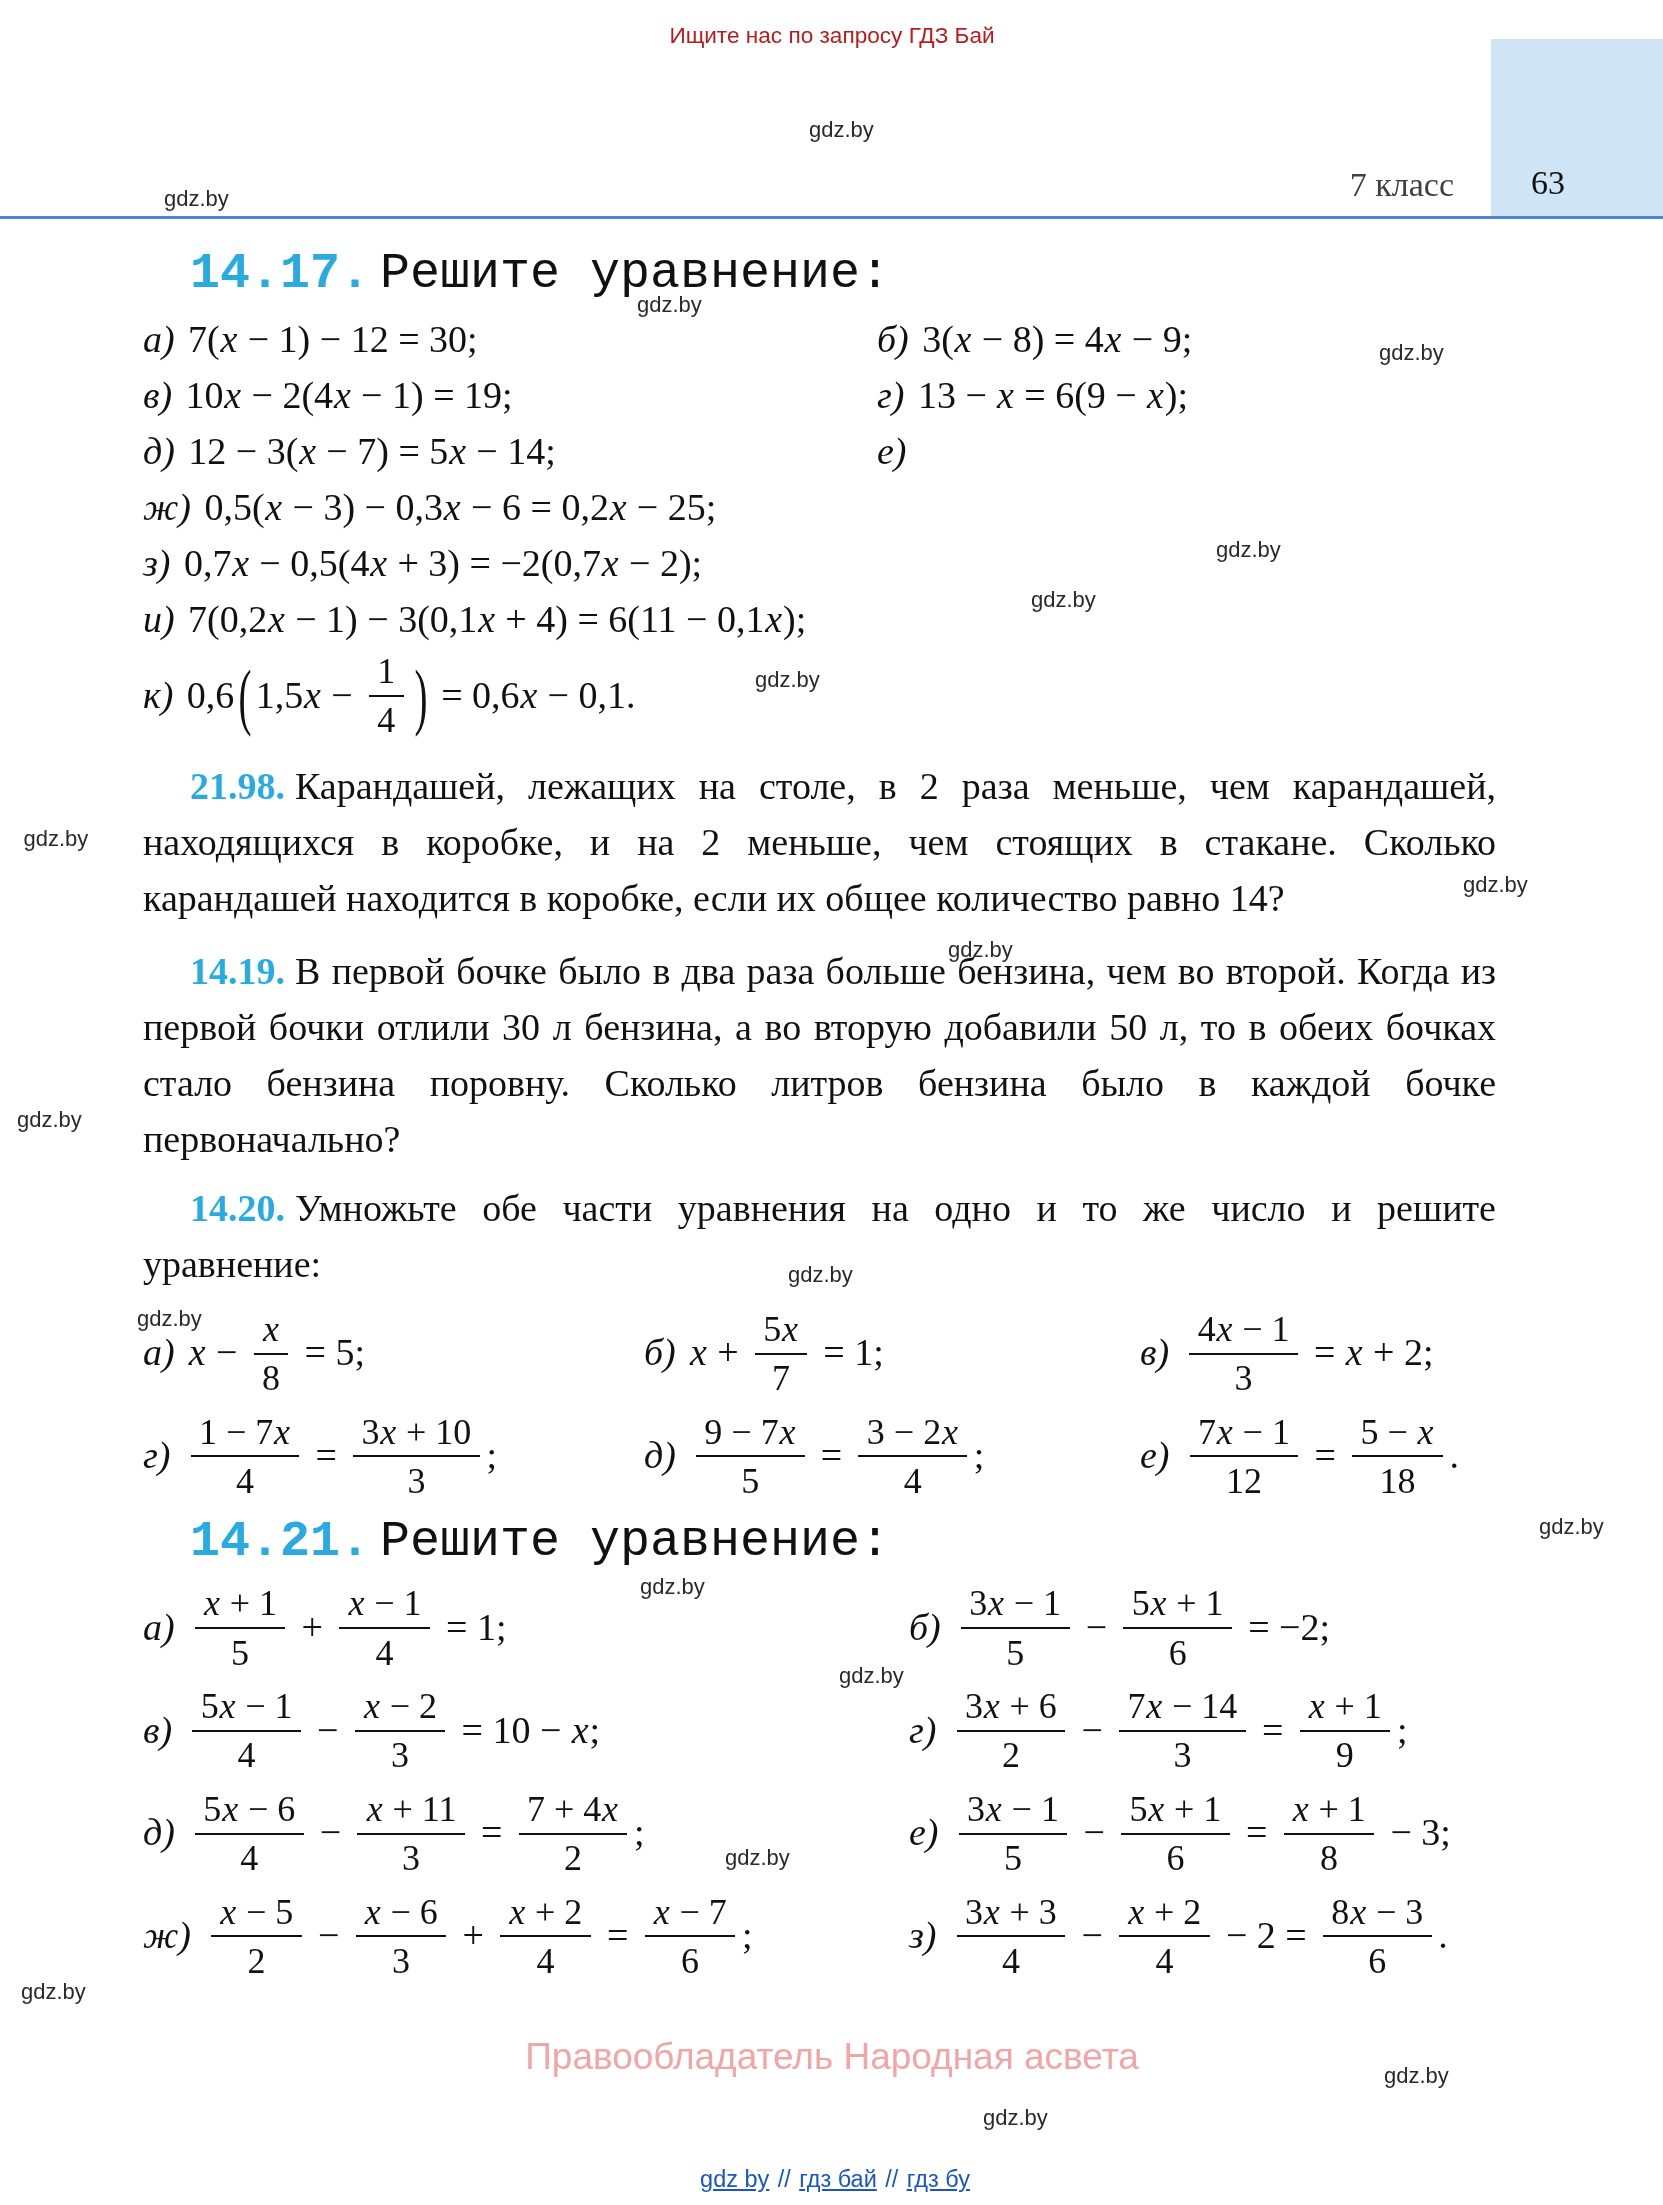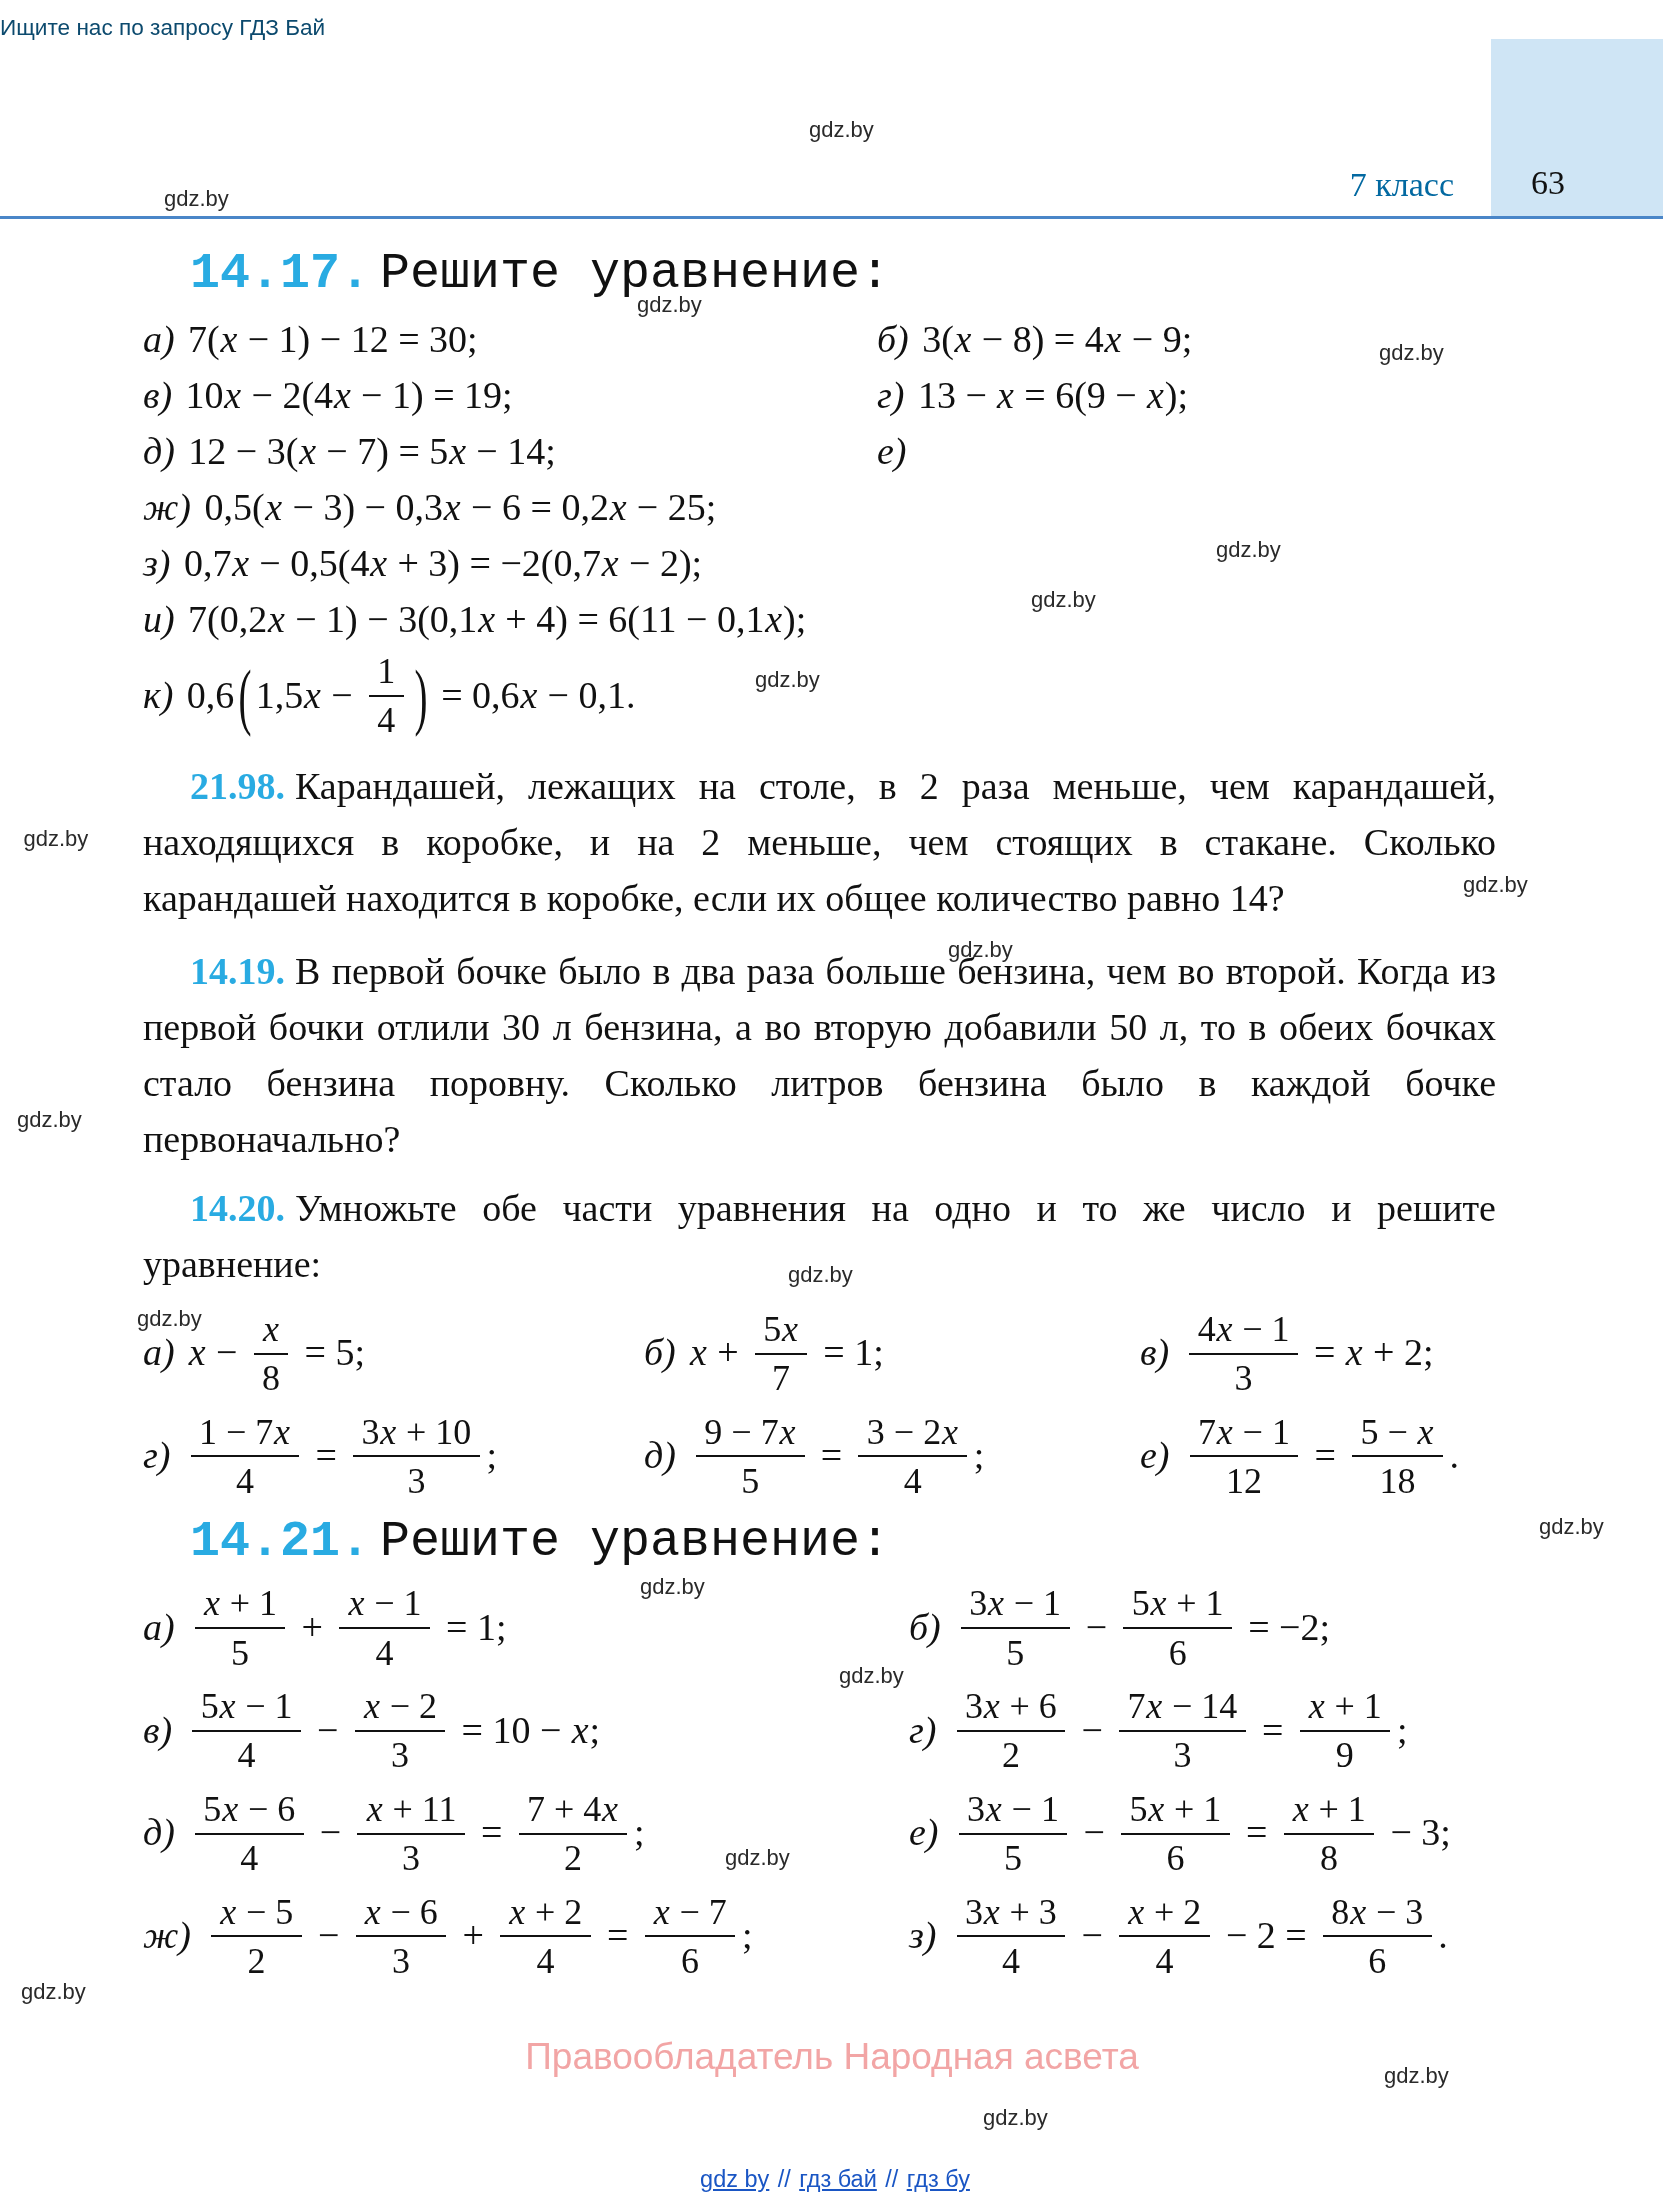--- a/index.html
+++ b/index.html
@@ -7,36 +7,37 @@
   .page {
     position:relative;
     width:1664px; height:2205px;
     background:#ffffff;
     overflow:hidden;
     font-family:"Liberation Serif", serif;
     color:#111;
   }
   
   .promo {
-    position:absolute; top:15px; left:0; width:100%;
+    position:absolute; top:23px; left:0; width:100%;
+    text-align:center;
     font-family:"Liberation Sans", sans-serif;
-    font-size:22.6px; color:#0c4a6e;
+    font-size:22.6px; color:#b91c1c;
   }
   .corner-box {
     position:absolute; top:39px; right:0;
     width:173px; height:178px;
     background:#cfe5f5;
   }
   .page-num {
     position:absolute; top:164px; right:99px;
     font-size:34px; color:#111;
   }
   .grade {
     position:absolute; top:166px; right:210px;
-    font-size:34px; color:#0369a1;
+    font-size:34px; color:#404040;
   }
   .header-rule {
     position:absolute; top:216px; left:0;
     width:100%; height:3.4px; background:#4a86c8;
   }
   
   .wm {
     position:absolute;
     font-family:"Liberation Sans", sans-serif;
     font-size:22px; color:#2a2a2a;

